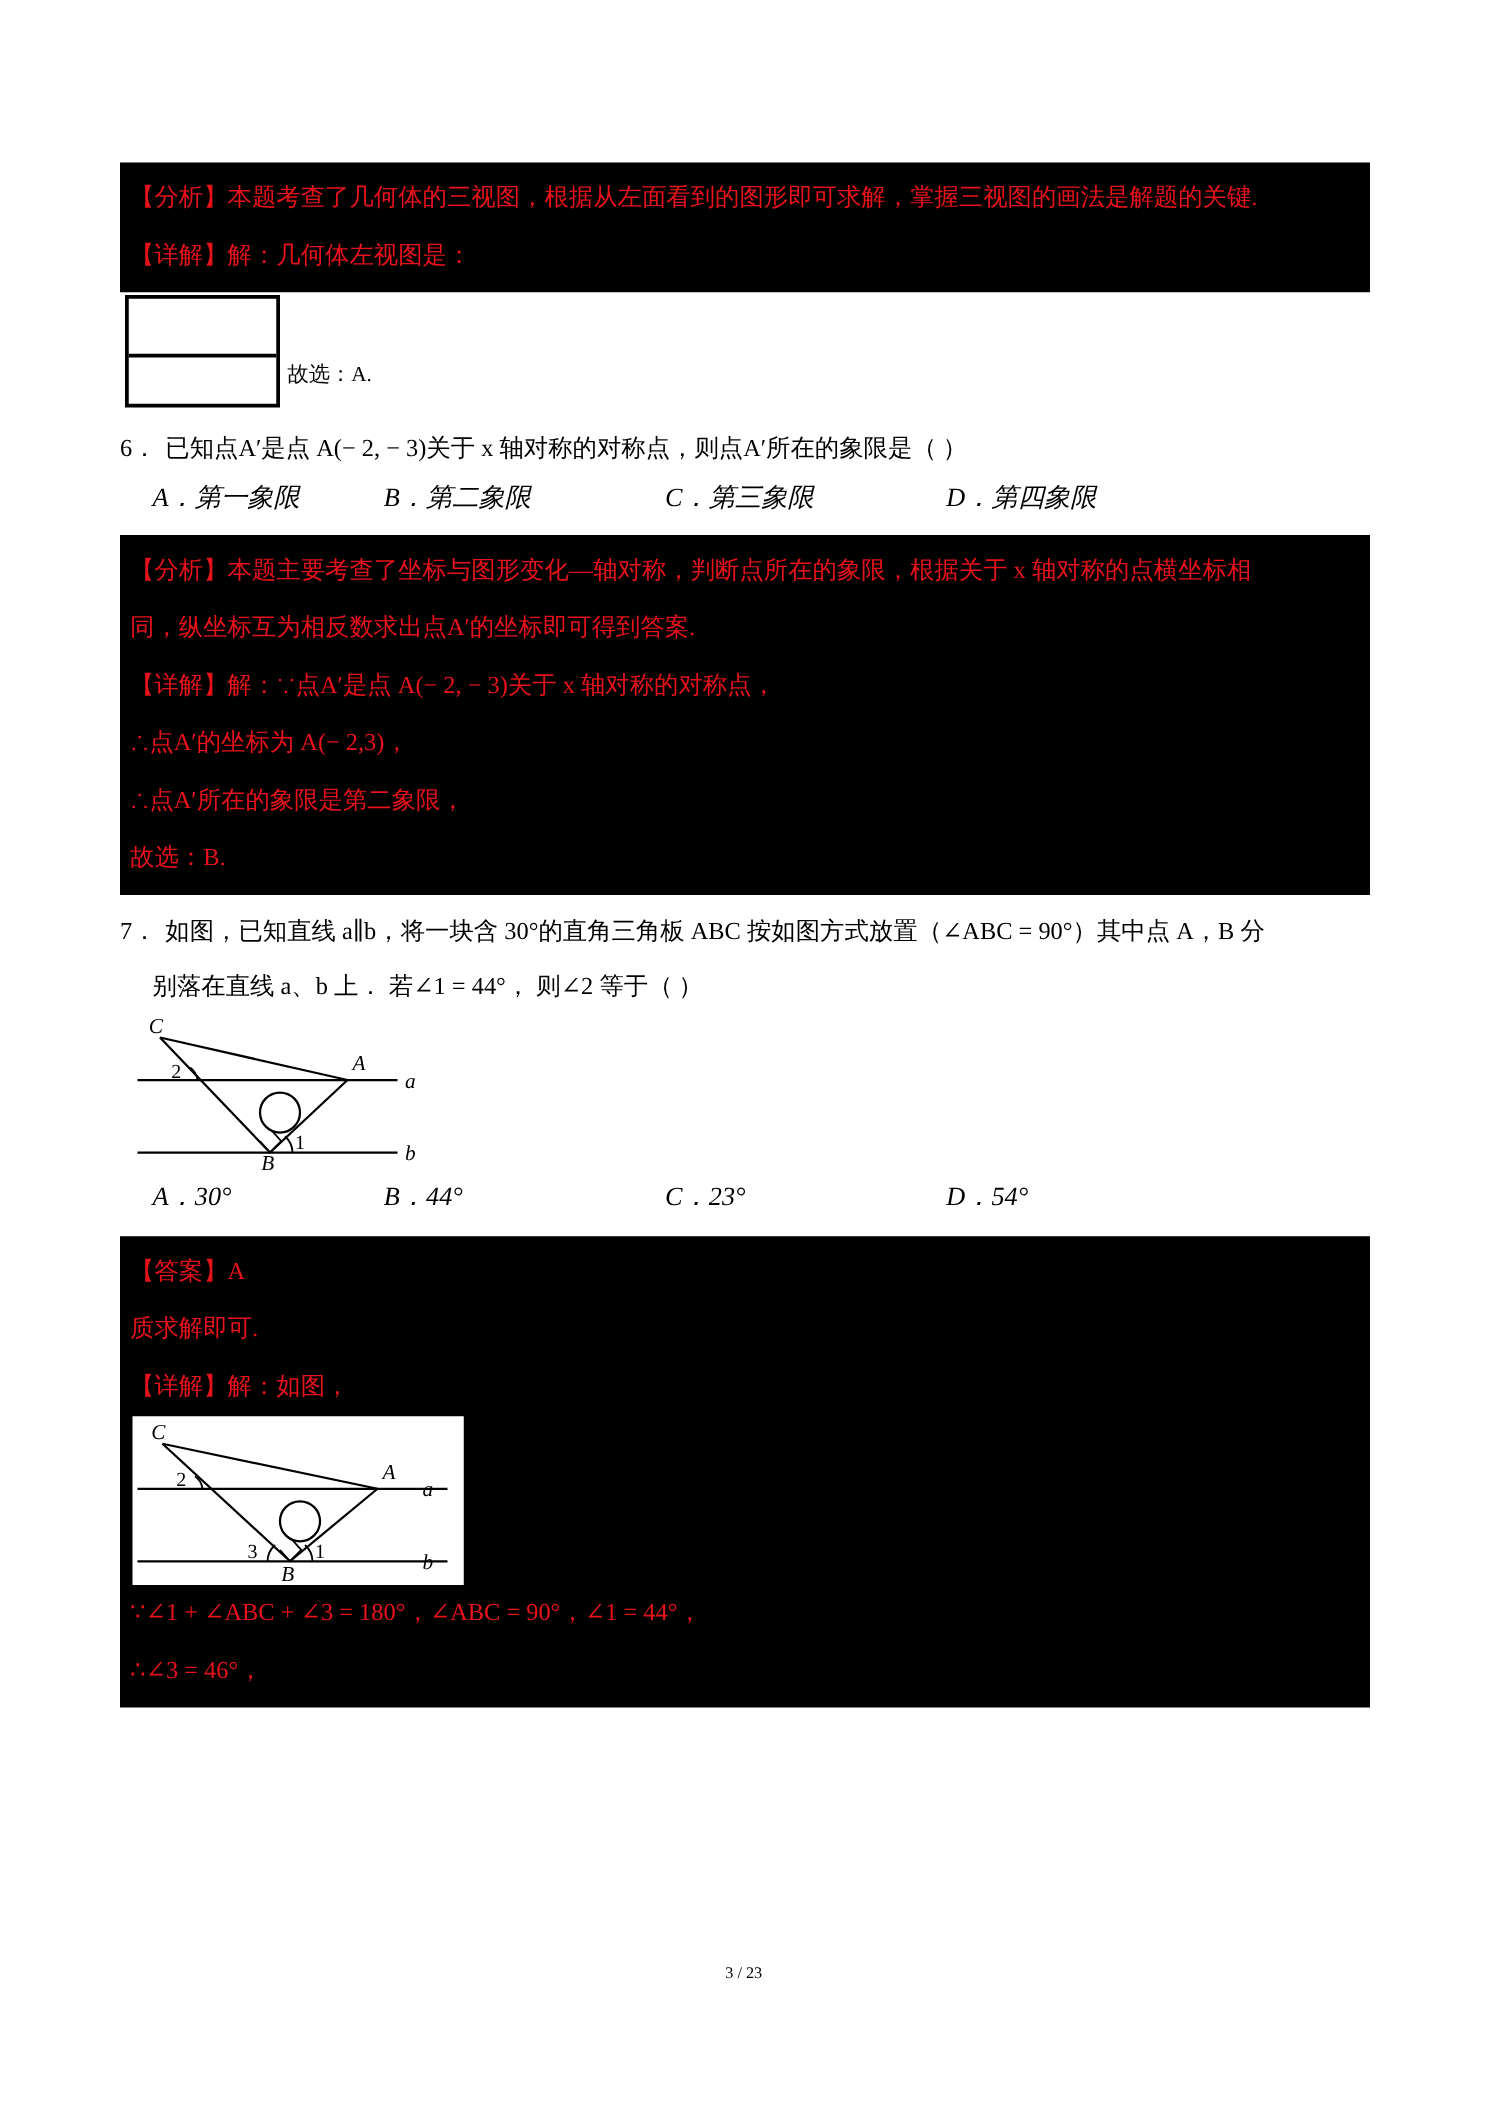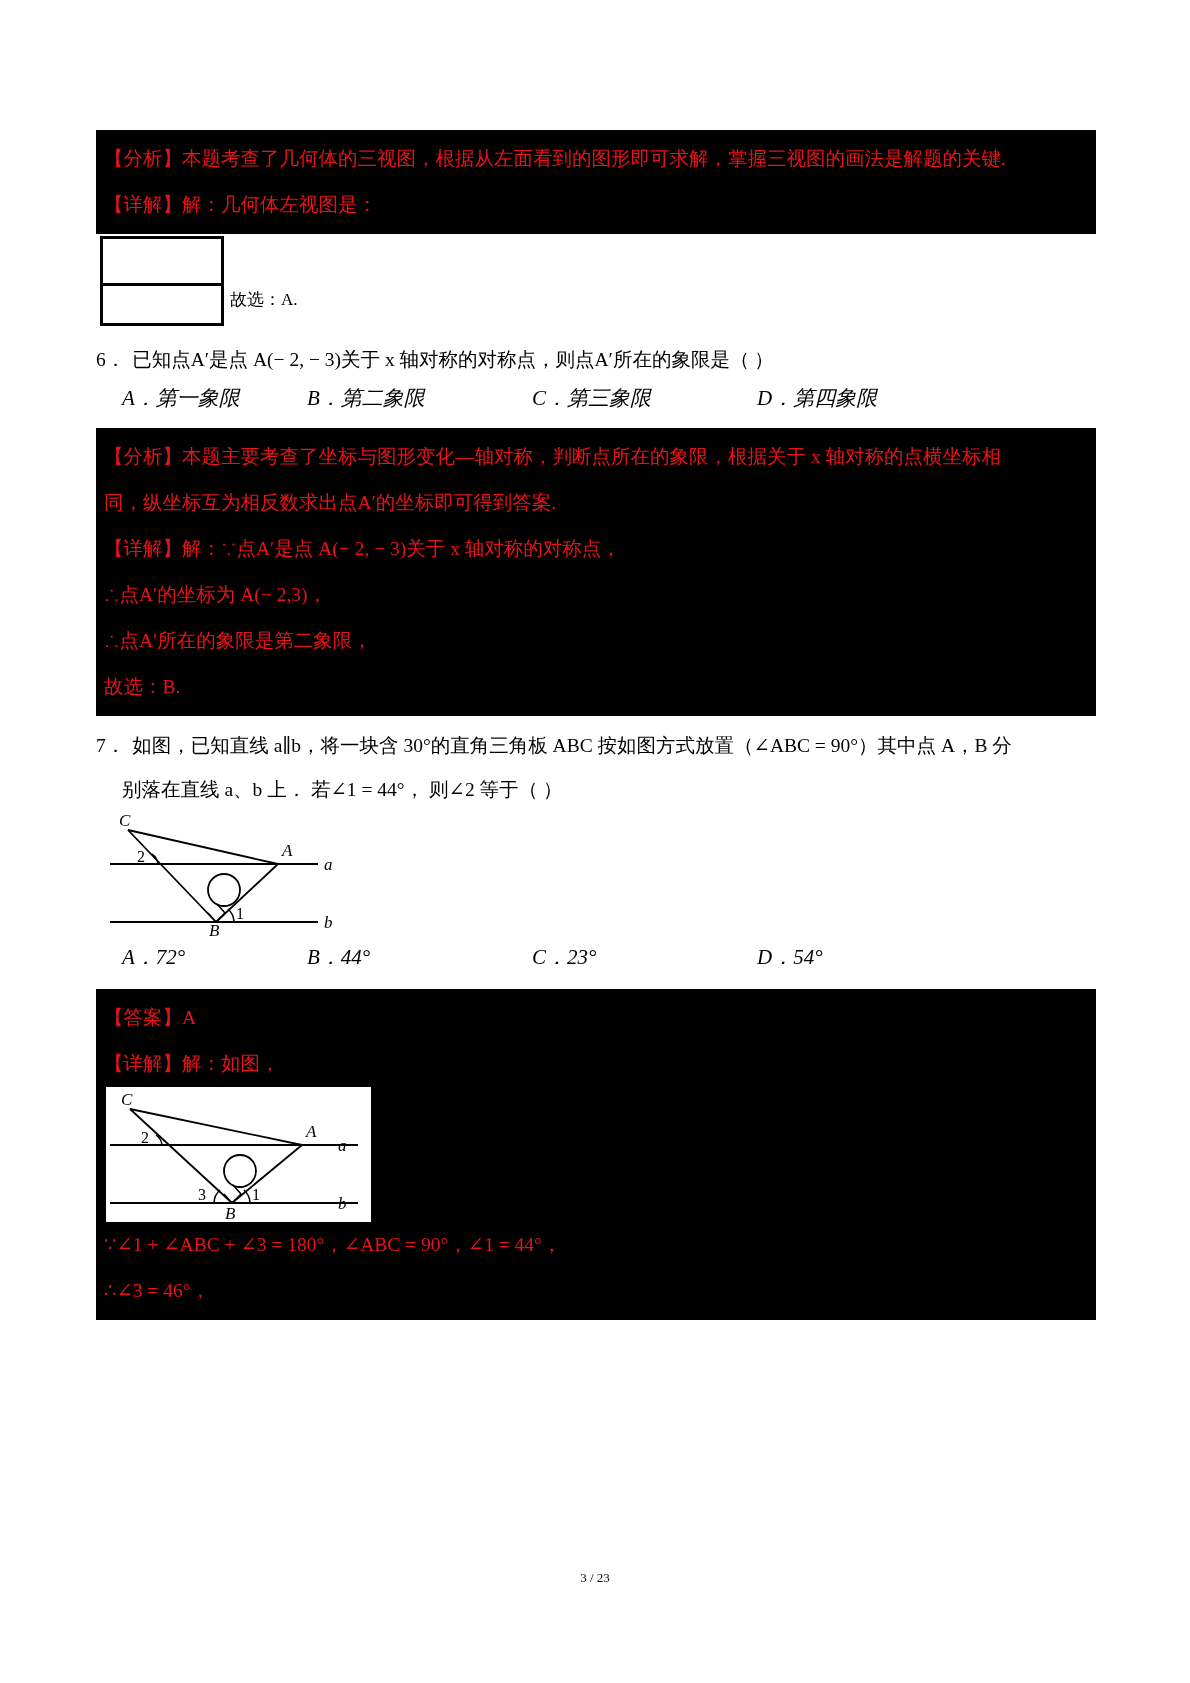--- a/index.html
+++ b/index.html
@@ -190,30 +190,31 @@
         <text x="176" y="44" font-family="Liberation Serif, serif" font-style="italic" font-size="17">A</text>
         <text x="103" y="124" font-family="Liberation Serif, serif" font-style="italic" font-size="17">B</text>
         <text x="218" y="58" font-family="Liberation Serif, serif" font-style="italic" font-size="17">a</text>
         <text x="218" y="116" font-family="Liberation Serif, serif" font-style="italic" font-size="17">b</text>
         <text x="31" y="50" font-family="Liberation Serif, serif" font-size="16">2</text>
         <text x="130" y="107" font-family="Liberation Serif, serif" font-size="16">1</text>
       </svg>
     </div>
 
     <div class="opts" style="margin-top:6px;">
-      <div class="opt op1"><span>A．</span><span>72°</span></div>
+      <div class="opt op1"><span>A．</span><span>30°</span></div>
       <div class="opt op2"><span>B．</span><span>44°</span></div>
       <div class="opt op3"><span>C．</span><span>23°</span></div>
       <div class="opt"><span>D．</span><span>54°</span></div>
     </div>
 
     <div class="shaded" style="margin-top:18px;">
       <div class="line red pad">
         <span>【答案】</span><span>A</span>
       </div>
+      <div class="line red pad">质求解即可.</div>
       <div class="line red pad">【详解】解：如图，</div>
 
       <div class="fig fig-b">
         <svg width="265" height="135" viewBox="0 0 265 135">
           <line x1="4" y1="58" x2="252" y2="58" stroke="#000" stroke-width="1.8"></line>
           <line x1="4" y1="116" x2="252" y2="116" stroke="#000" stroke-width="1.8"></line>
           <line x1="24" y1="22" x2="196" y2="58" stroke="#000" stroke-width="1.8"></line>
           <line x1="24" y1="22" x2="126" y2="116" stroke="#000" stroke-width="1.8"></line>
           <line x1="196" y1="58" x2="126" y2="116" stroke="#000" stroke-width="1.8"></line>
           <circle cx="134" cy="84" r="16" fill="none" stroke="#000" stroke-width="1.8"></circle>

